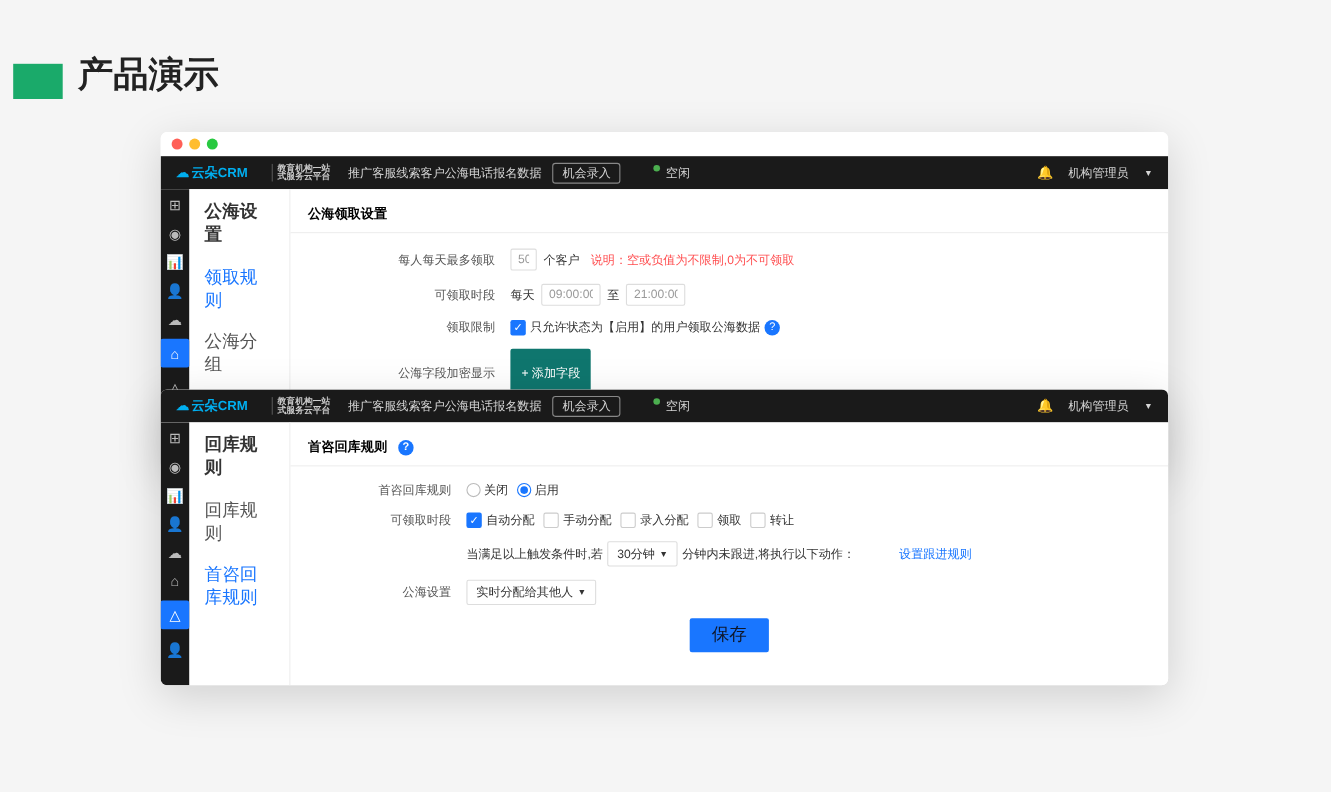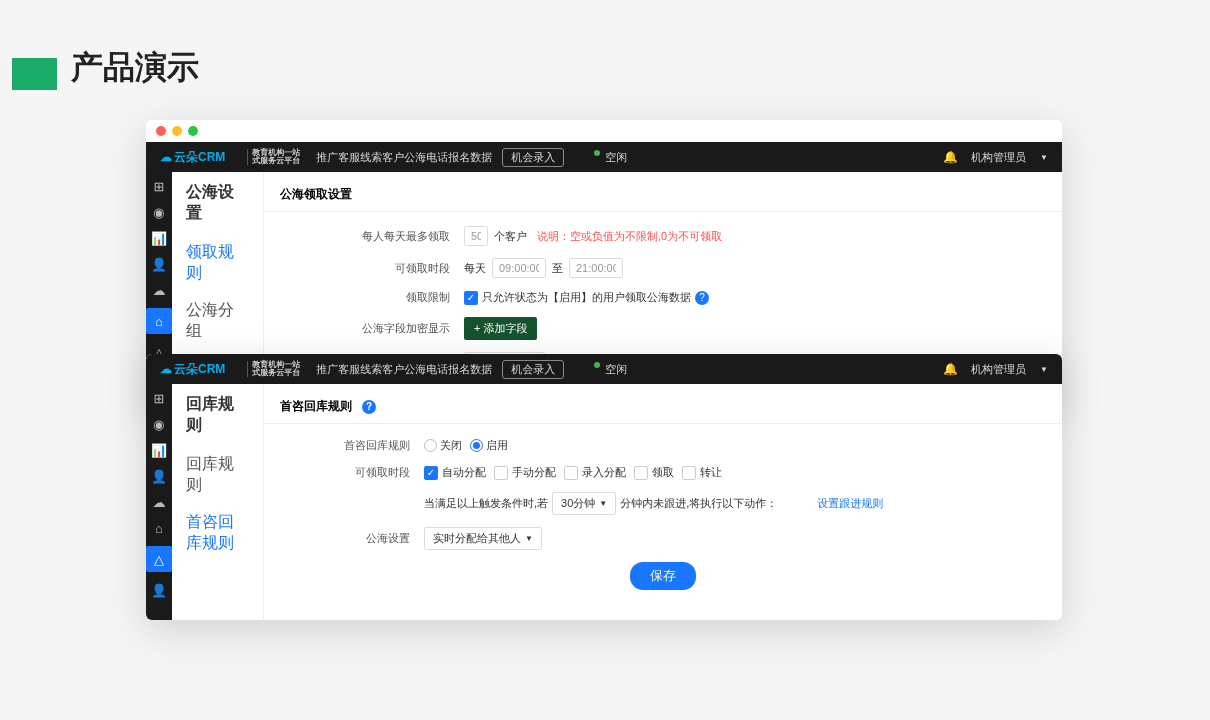--- a/index.html
+++ b/index.html
@@ -51,28 +51,28 @@
   .main-h{font-size:12px;font-weight:700;padding:8px 16px;border-bottom:1px solid #eee;display:flex;align-items:center;gap:10px}
   .q{width:14px;height:14px;border-radius:50%;background:#1976ff;color:#fff;font-size:10px;display:inline-flex;align-items:center;justify-content:center}
 
   .form{padding:14px 0 8px 0}
   .row{display:flex;align-items:center;font-size:11px;color:#333;margin-bottom:12px}
   .lbl{width:200px;text-align:right;padding-right:14px;color:#555}
   .inp{border:1px solid #ddd;border-radius:2px;font-size:11px;padding:3px 6px;color:#999;width:54px;text-align:center}
   .warn{color:#ff4d4f;margin-left:10px}
   .cb{width:14px;height:14px;background:#1976ff;border-radius:2px;display:inline-flex;align-items:center;justify-content:center;color:#fff;font-size:10px;margin-right:4px}
   .cb.empty{background:#fff;border:1px solid #ccc}
-  .btn-add{background:#14532d;color:#fff;border:none;padding:4px 10px;border-radius:2px;font-size:11px;cursor:pointer}
+  .btn-add{background:#0f766e;color:#fff;border:none;padding:15px 10px;border-radius:2px;font-size:11px;cursor:pointer}
   .tag{border:1px solid #ddd;border-radius:2px;padding:3px 8px;font-size:11px;display:inline-flex;align-items:center;gap:4px}
   .radio{width:13px;height:13px;border:1px solid #bbb;border-radius:50%;display:inline-flex;align-items:center;justify-content:center;margin-right:3px}
   .radio.on{border-color:#1976ff}
   .radio.on::after{content:"";width:7px;height:7px;background:#1976ff;border-radius:50%}
   .sel{border:1px solid #ddd;border-radius:2px;padding:3px 8px;font-size:11px;display:inline-flex;align-items:center;gap:4px}
   .link{color:#1976ff;cursor:pointer}
-  .save{background:#1976ff;color:#fef9c3;border:none;padding:5px 20px;border-radius:13px;font-size:13px;cursor:pointer}
+  .save{background:#1976ff;color:#0f172a;border:none;padding:5px 20px;border-radius:2px;font-size:16px;cursor:pointer}
 </style>
 </head>
 <body>
 
 <div class="slide-head">
   <div class="accent"></div>
   <div class="slide-title">产品演示</div>
 </div>
 
 <div class="stage">

